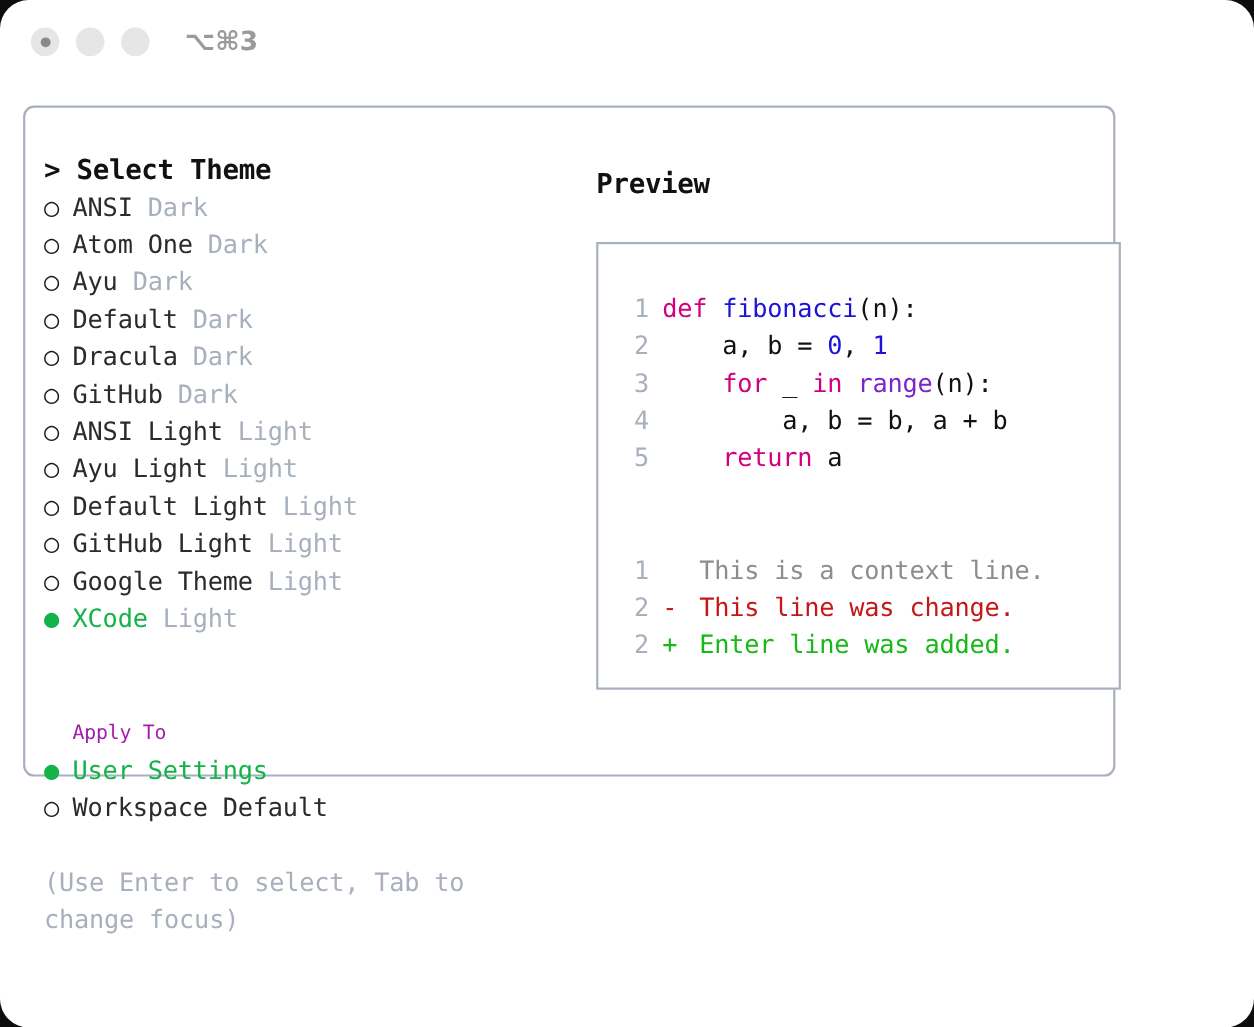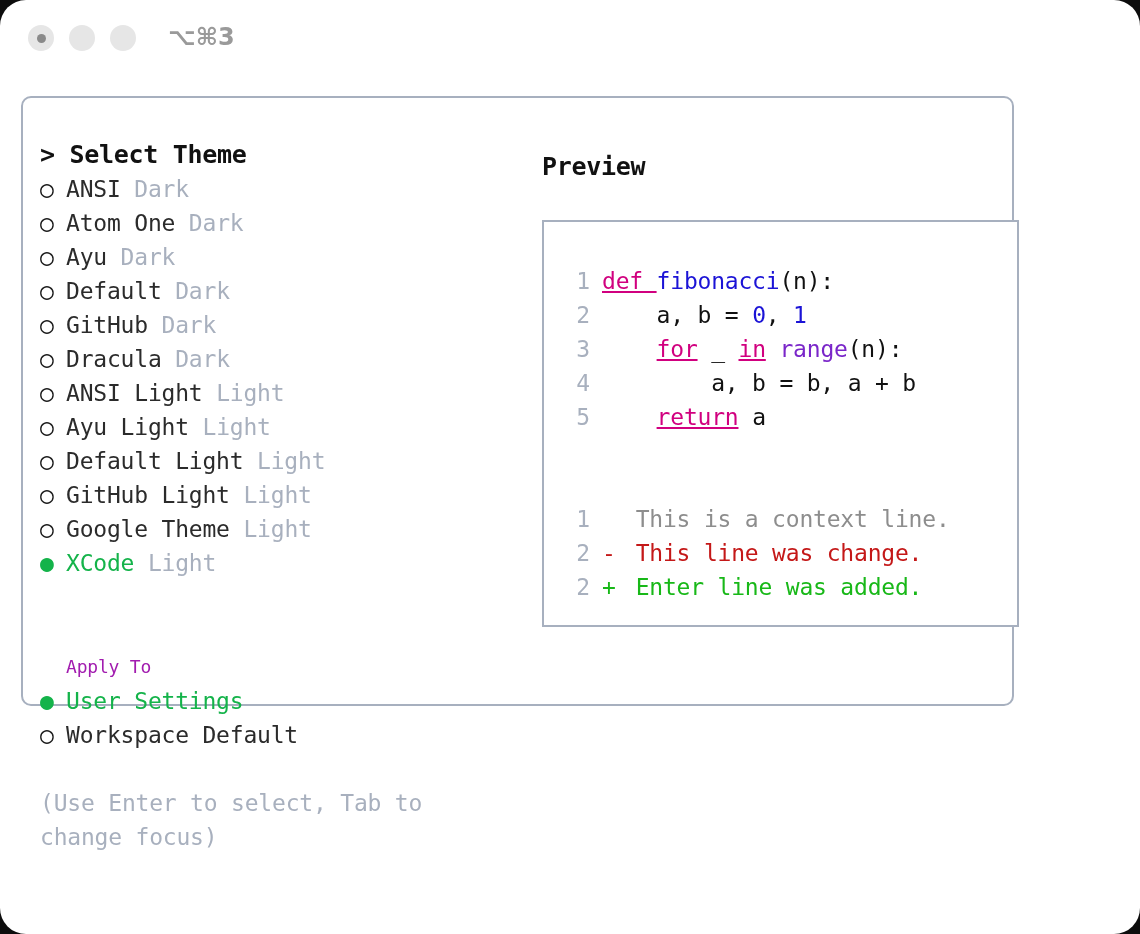--- a/index.html
+++ b/index.html
@@ -174,21 +174,21 @@
     display: inline-block;
     width: 30px;
     text-align: right;
     color: #a8b0be;
     margin-right: 12px;
   }
 
   .blank-line { height: 34px; }
 
   
-  .kw   { color: #d1007f; text-decoration: underline; }
+  .kw   { color: #d1007f; }
   .fn   { color: #1b13d6; }
   .call { color: #7a26c9; text-align: center; }
   .num  { color: #1b13d6; }
   .pl   { color: #111111; }
 
   
   .dmark { display: inline-block; width: 20px; }
   .ctx     { color: #8d8d8d; }
   .del     { color: #c41818; }
   .add     { color: #18b818; }
@@ -212,22 +212,22 @@
   <div id="panel">
 
     <div id="left-col">
 
       <div class="head-row">&gt; Select Theme</div>
 
       <div class="opt-row"><span class="marker">○</span><span class="name">ANSI</span> <span class="variant">Dark</span></div>
       <div class="opt-row"><span class="marker">○</span><span class="name">Atom One</span> <span class="variant">Dark</span></div>
       <div class="opt-row"><span class="marker">○</span><span class="name">Ayu</span> <span class="variant">Dark</span></div>
       <div class="opt-row"><span class="marker">○</span><span class="name">Default</span> <span class="variant">Dark</span></div>
+      <div class="opt-row"><span class="marker">○</span><span class="name">Dracula</span> <span class="variant">Dark</span></div>
       <div class="opt-row"><span class="marker">○</span><span class="name">GitHub</span> <span class="variant">Dark</span></div>
-      <div class="opt-row"><span class="marker">○</span><span class="name">Dracula</span> <span class="variant">Dark</span></div>
       <div class="opt-row"><span class="marker">○</span><span class="name">ANSI Light</span> <span class="variant">Light</span></div>
       <div class="opt-row"><span class="marker">○</span><span class="name">Ayu Light</span> <span class="variant">Light</span></div>
       <div class="opt-row"><span class="marker">○</span><span class="name">Default Light</span> <span class="variant">Light</span></div>
       <div class="opt-row"><span class="marker">○</span><span class="name">GitHub Light</span> <span class="variant">Light</span></div>
       <div class="opt-row"><span class="marker">○</span><span class="name">Google Theme</span> <span class="variant">Light</span></div>
       <div class="opt-row selected"><span class="marker sel">●</span><span class="name">XCode</span> <span class="variant">Light</span></div>
 
       <div class="spacer-sm"></div>
 
       <div class="section-label"><span class="marker"></span><span>Apply To</span></div>

